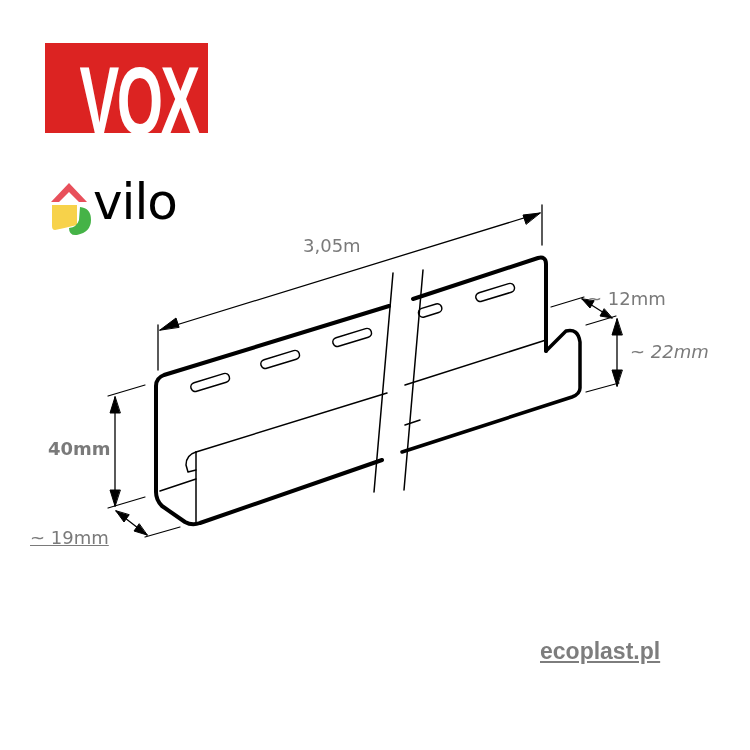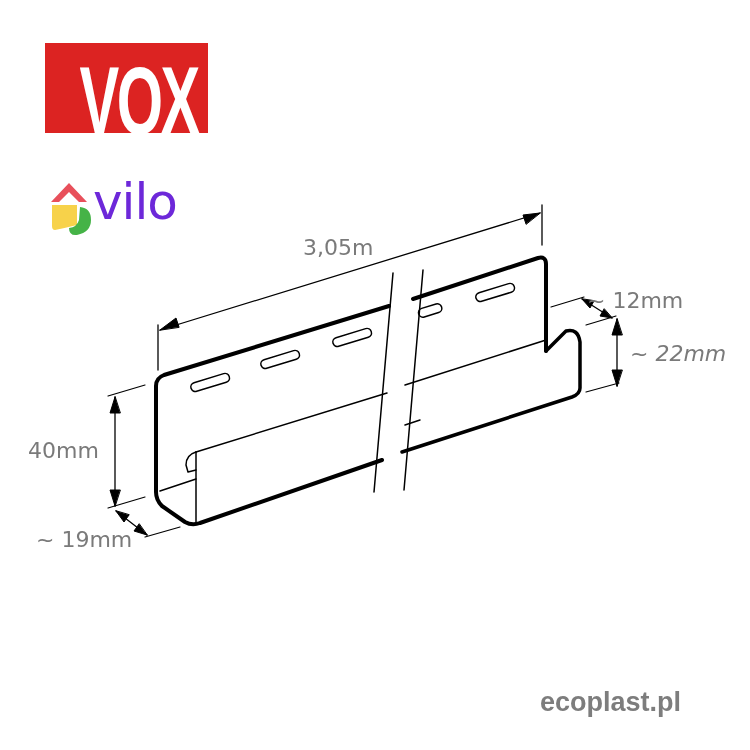--- a/index.html
+++ b/index.html
@@ -5,28 +5,28 @@
     html, body { margin: 0; padding: 0; background: #ffffff; }
     body { width: 750px; height: 750px; position: relative; overflow: hidden;
            font-family: "DejaVu Sans", sans-serif; }
     .vox-logo { position: absolute; left: 45px; top: 43px; width: 163px; height: 90px;
                 background: #dc2322; }
     .vox-text { position: absolute; right: 10px; top: 8px; color: #ffffff;
                 font-family: "Liberation Sans", sans-serif; font-weight: bold;
                 font-size: 96px; line-height: 100px; letter-spacing: -4px;
                 transform: scaleX(0.62); transform-origin: right top; }
     .vilo-logo { position: absolute; left: 47px; top: 180px; width: 165px; height: 60px; }
-    .vilo-text { position: absolute; left: 46px; top: -8px; color: #6d28d9;
+    .vilo-text { position: absolute; left: 46px; top: -8px; color: #000000;
                  font-family: "DejaVu Sans", sans-serif; font-size: 50px; line-height: 60px;
                  letter-spacing: -1px; }
     svg.drawing { position: absolute; left: 0; top: 0; }
     .dim { position: absolute; color: #7a7a7a; font-family: "DejaVu Sans", sans-serif;
-           font-size: 22px; white-space: nowrap; }
-    .footer { position: absolute; left: 540px; top: 687px; color: #7d7d7d;
-              font-family: "Liberation Sans", sans-serif; font-weight: bold; font-size: 27px; }
+           font-size: 18px; white-space: nowrap; }
+    .footer { position: absolute; left: 540px; top: 638px; color: #7d7d7d;
+              font-family: "Liberation Sans", sans-serif; font-weight: bold; font-size: 23px; text-decoration: underline; }
   </style>
 </head>
 <body>
 
 <div class="vox-logo">
   <span class="vox-text">VOX</span>
 </div>
 
 <div class="vilo-logo">
   <svg width="46" height="60" viewBox="0 0 46 60">
@@ -84,18 +84,18 @@
     <line x1="582" y1="299" x2="612" y2="318" stroke-width="1.3"></line>
     <polygon points="582,299 590,308 594,301" fill="#000"></polygon>
     <polygon points="612,318 600,316 604,309" fill="#000"></polygon>
     <line x1="617" y1="319" x2="617" y2="386" stroke-width="1.3"></line>
     <polygon points="617,319 612,335 622,335" fill="#000"></polygon>
     <polygon points="617,386 612,370 622,370" fill="#000"></polygon>
   </g>
 </svg>
 
 <span class="dim" style="left:303px; top:235px;">3,05m</span>
-<span class="dim" style="left:28px; top:438px;">40mm</span>
-<span class="dim" style="left:36px; top:527px;">~ 19mm</span>
+<span class="dim" style="left:48px; top:438px;font-weight:bold;">40mm</span>
+<span class="dim" style="left:30px; top:527px;text-decoration:underline;">~ 19mm</span>
 <span class="dim" style="left:587px; top:288px;">~ 12mm</span>
 <span class="dim" style="left:630px; top:341px;font-style:italic;">~ 22mm</span>
 
 <div class="footer">ecoplast.pl</div>
 
 </body></html>

